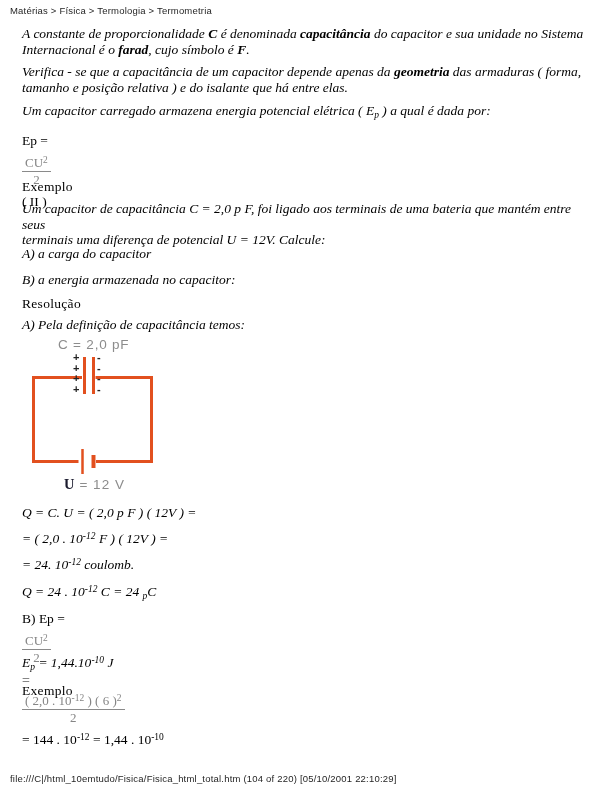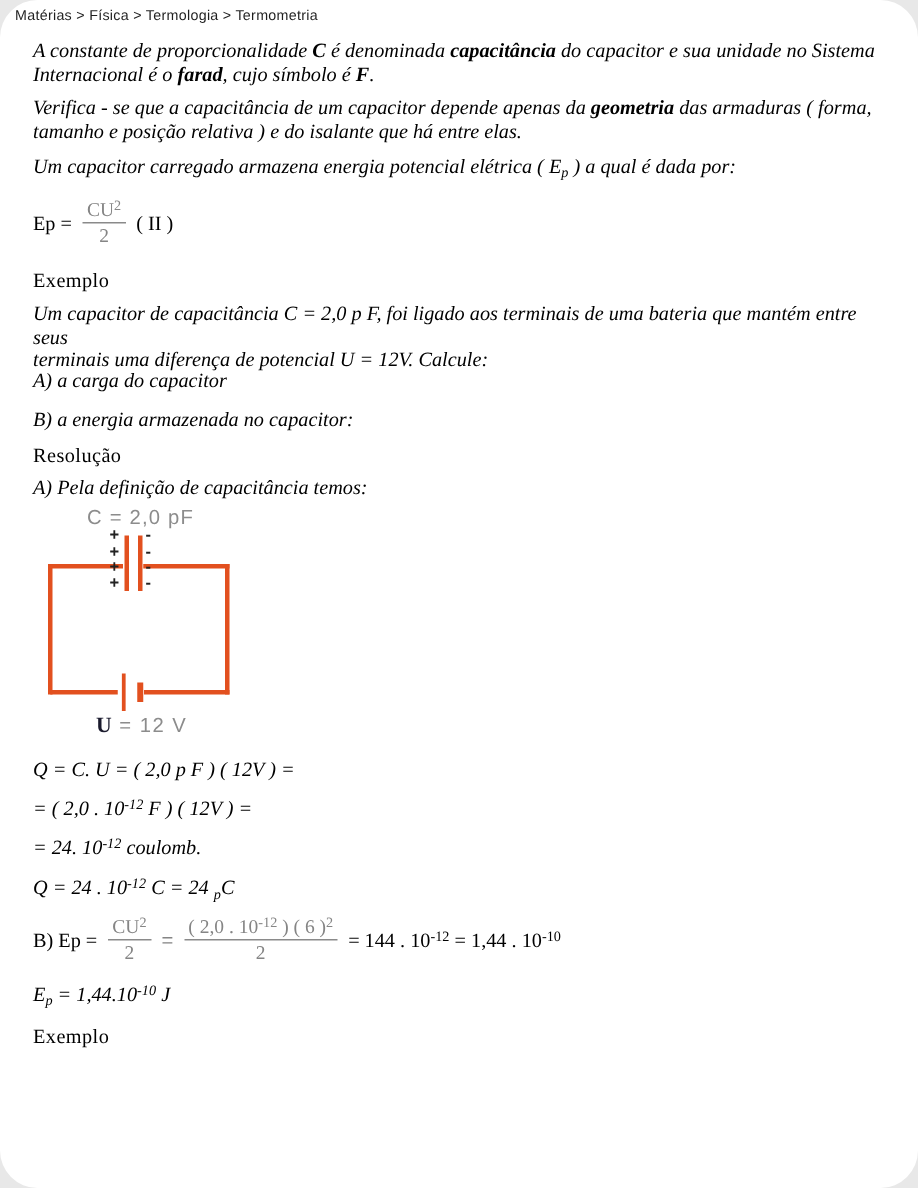--- a/index.html
+++ b/index.html
@@ -1,35 +1,35 @@
 <!DOCTYPE html>
 <html><head>
 <meta charset="utf-8">
 <style>
   html,body { margin:0; padding:0; background:#e8e8e8; }
   .page {
     position:relative; width:612px; height:792px; margin:0 auto;
     background:#ffffff; overflow:hidden;
-    font-family:"Liberation Serif", serif; color:#000;border-radius:25px;
+    font-family:"Liberation Serif", serif; color:#000;
   }
   .abs { position:absolute; left:22px; }
   .small-sans {
     font-family:"Liberation Sans", sans-serif;
     font-size:9.5px; color:#1f1f1f; letter-spacing:0.2px;
   }
   .para { font-size:13.5px; line-height:15.5px; width:575px;font-style:italic; }
   .heading-orange {
     font-size:13.5px; color:#000000; letter-spacing:0.3px;font-family:Liberation Serif, serif;
   }
   sup { font-size:9.5px; line-height:0; vertical-align:4px; }
   sub { font-size:9.5px; line-height:0; vertical-align:-3px; }
   .b { font-weight:bold; }
   .formula-line {
-    display:flex; align-items:center; gap:7px;
-    font-size:13.5px; line-height:15.5px;
+    display:flex; align-items:flex-start; gap:7px;
+    font-size:13.5px; line-height:15.5px;flex-direction:column;
   }
   .frac {
     display:inline-block; text-align:center; vertical-align:middle;
     color:#858585; font-family:Liberation Serif, serif;
     font-size:13px; line-height:14px;
   }
   .frac .num { display:block; border-bottom:1.5px solid #8a8a8a; padding:0 3px 1px; }
   .frac .den { display:block; padding-top:1px; }
   .gray-eq { color:#858585; font-family:"Liberation Sans", sans-serif; }
   
@@ -145,14 +145,15 @@
       <span class="den">2</span>
     </span>
     <span><span>= 144 . 10</span><sup>-12</sup><span> = 1,44 . 10</span><sup>-10</sup></span>
   </div>
 
   <div class="abs para" style="top:655px"><span>E</span><sub>p</sub><span> = 1,44.10</span><sup>-10</sup><span> J</span></div>
 
   <div class="abs heading-orange" style="top:683px">Exemplo</div>
 
 
+  <div class="footer small-sans">file:///C|/html_10emtudo/Fisica/Fisica_html_total.htm (104 of 220) [05/10/2001 22:10:29]</div>
 
 </div>
 
 </body></html>

